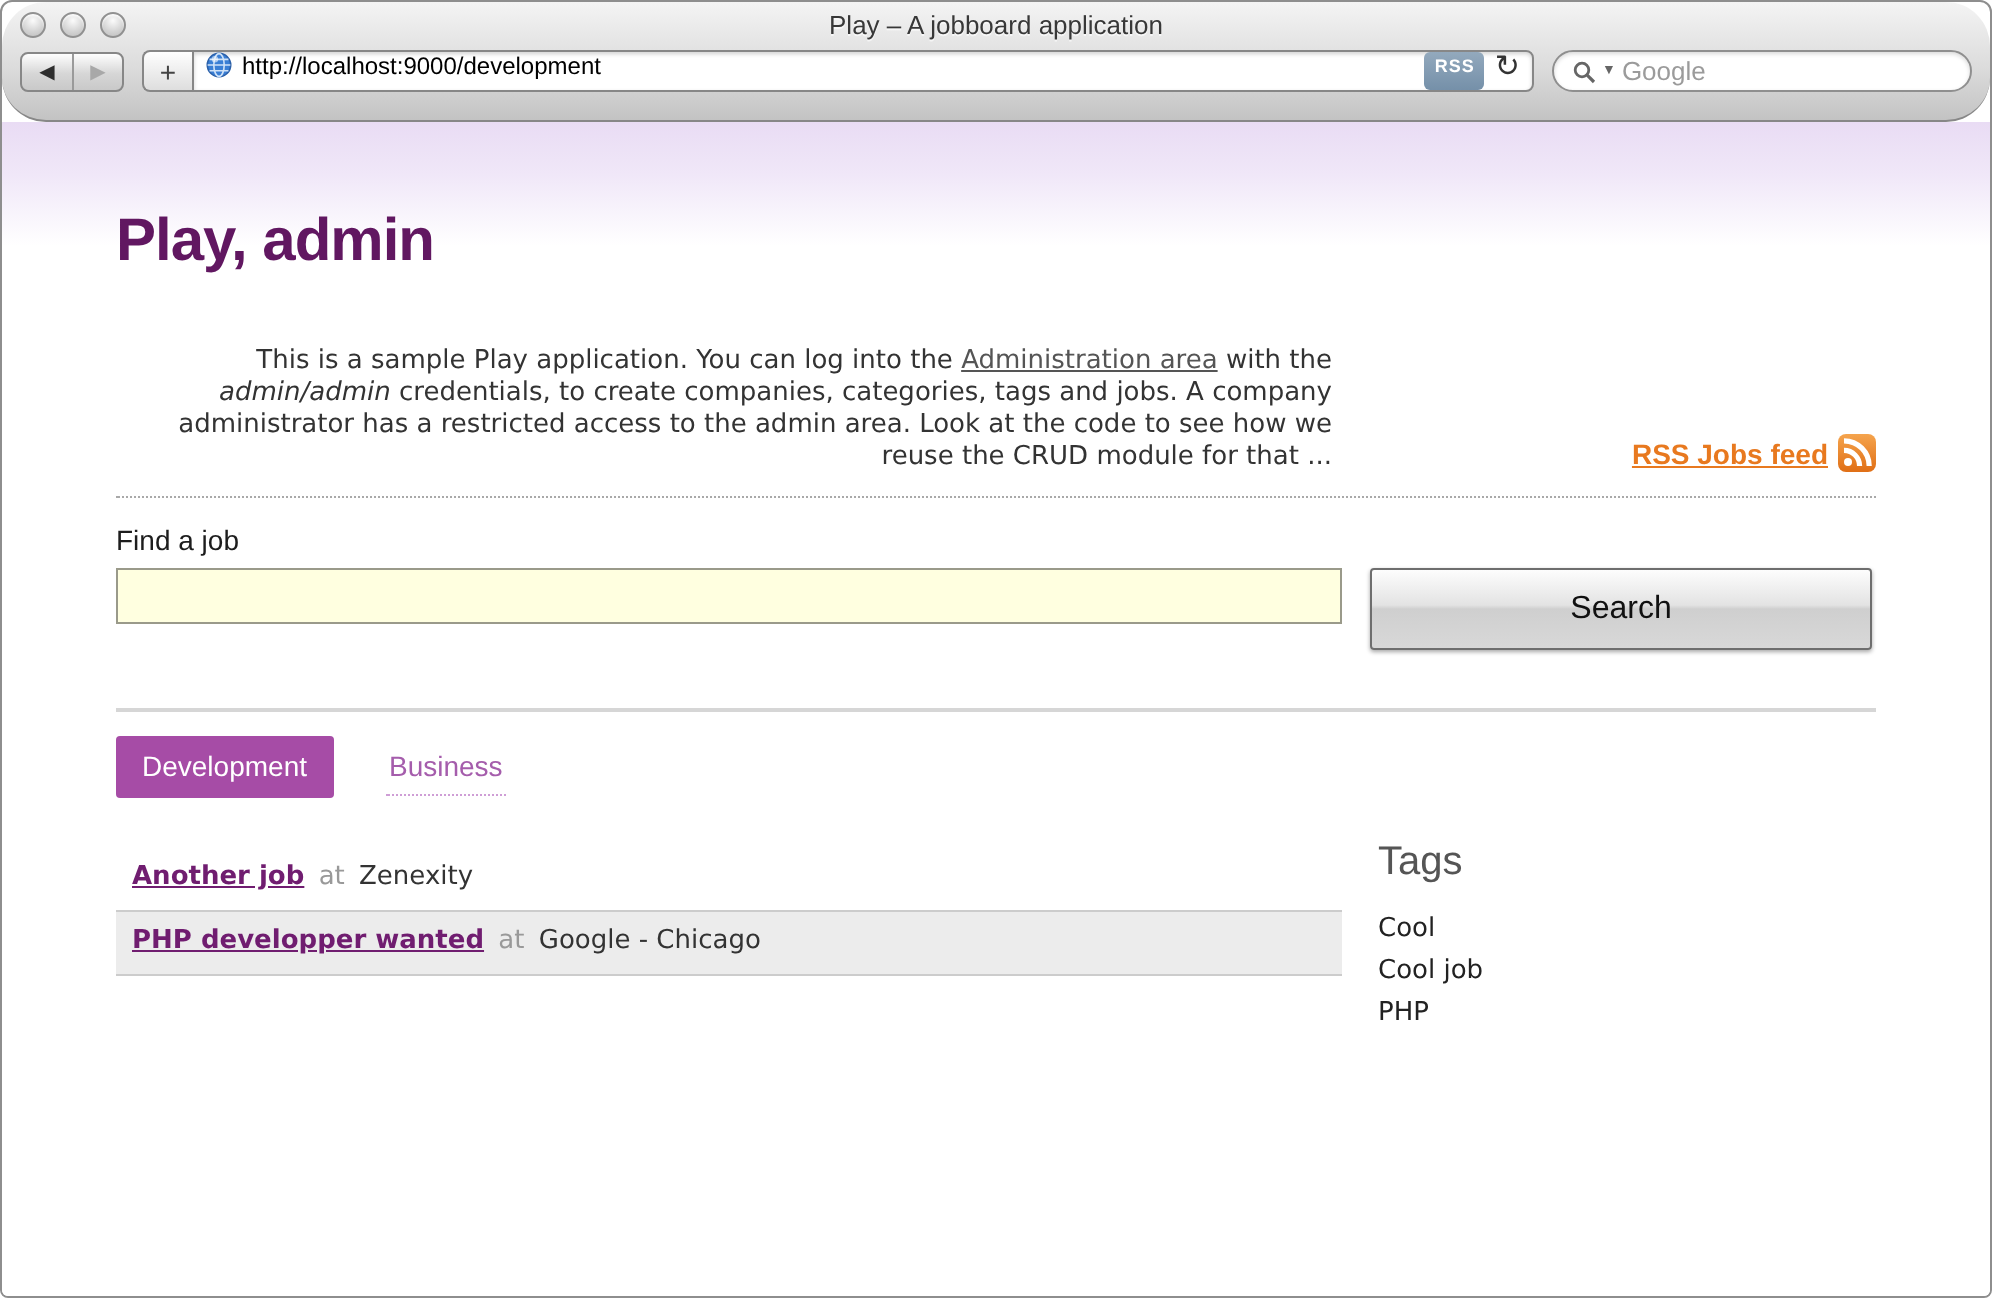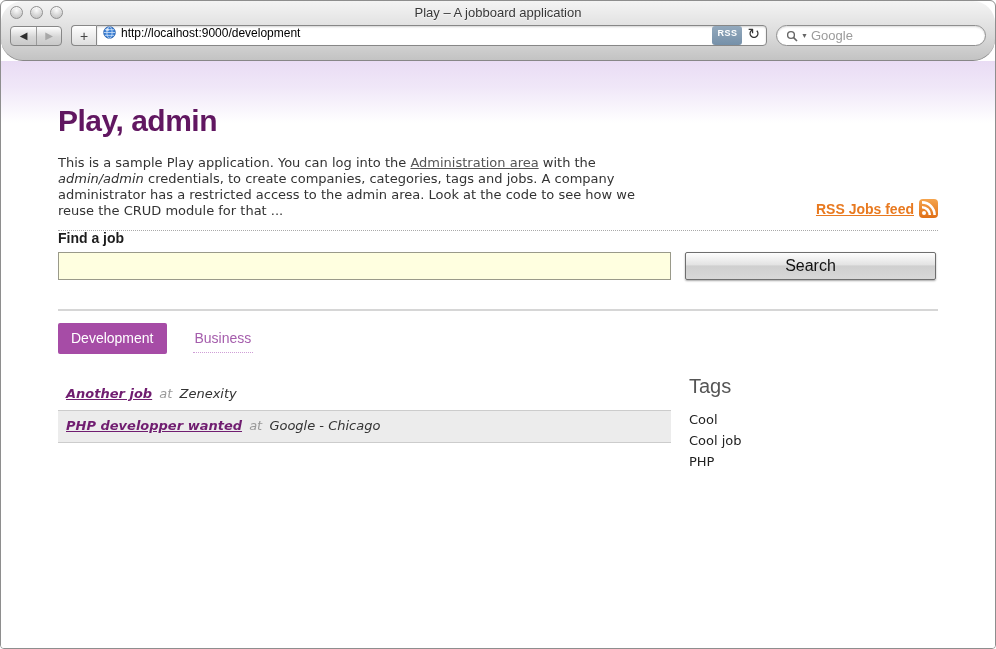--- a/index.html
+++ b/index.html
@@ -50,54 +50,54 @@
 
   
   .viewport { height:601px; position:relative;
               background:linear-gradient(180deg,#e9dcf4 0,#f0e7f8 26px,#ffffff 62px,#ffffff 100%); }
   .content { margin:0 57px; width:880px; }
 
   h1.pagetitle { padding-top:44px; font-size:30px; font-weight:bold; color:#611761;
                  letter-spacing:-.5px; line-height:32px;
                  text-shadow:1px 1px 0 rgba(255,255,255,.9); }
 
-  .intro { position:relative; margin-top:18px; }
+  .intro { position:relative; margin-top:36px;text-align:right; }
   .intro p { width:608px; font-family:"DejaVu Sans", sans-serif; font-size:13px;
              line-height:16px; color:#333; }
   .intro a.adminlink { color:#555; text-decoration:underline; }
   .intro em { font-style:italic; }
   .rssfeed { position:absolute; right:0; bottom:1px; display:flex; align-items:center; gap:5px; }
   .rssfeed a { color:#e8791f; font-weight:bold; font-size:14px; text-decoration:underline;
                font-family:"Liberation Sans", sans-serif; }
 
   hr.dotted { border:none; border-top:1px dotted #a9a9a9; margin-top:11px; }
   hr.solid  { border:none; border-top:2px solid #d6d6d6; margin-top:29px; }
 
-  h2.findjob { font-size:14px; font-weight:bold; color:#1d1d1d;
+  h2.findjob { margin-top:14px; font-size:14px; font-weight:normal; color:#1d1d1d;
                line-height:15px; }
 
   .searchrow { margin-top:6px; display:flex; gap:14px; }
   .searchrow input { width:613px; height:28px; border:1px solid #9a9a8a;
                      background:#ffffe0; padding:0 6px; font-size:13px;
                      font-family:"DejaVu Sans", sans-serif; }
-  .searchrow button { width:251px; height:28px; border:1px solid #6e6e6e; border-radius:2px;
+  .searchrow button { width:251px; height:41px; border:1px solid #6e6e6e; border-radius:2px;
                       background:linear-gradient(#fdfdfd,#e3e3e3 45%,#cfcfcf 50%,#d8d8d8);
                       font-size:16px; color:#111; box-shadow:0 1px 2px rgba(0,0,0,.35);
                       font-family:"Liberation Sans", sans-serif; }
 
   .tabs { margin-top:12px; display:flex; gap:26px; align-items:flex-start; }
   .tab-active { background:#a64ca6; color:#fff; font-size:14px; padding:7px 13px;
                 border-radius:2px; line-height:17px;text-align:center; }
   .tab-inactive { color:#a55dac; font-size:14px; padding:7px 2px 5px;
                   border-bottom:1px dotted #cf9ed6; line-height:17px; }
 
   .columns { margin-top:25px; display:flex; }
   .jobslist { width:613px; }
   .job-row { padding:7px 8px 8px; border-bottom:1px solid #ccc;
-             font-family:"DejaVu Sans", sans-serif; font-size:13px; line-height:16px;font-style:italic; }
+             font-family:"DejaVu Sans", sans-serif; font-size:13px; line-height:16px; }
   .job-row:nth-child(2) { background:#ececec; }
   .job-row a { color:#701d70; font-weight:bold; text-decoration:underline; }
   .job-at { color:#999; margin:0 3px; }
   .job-company { color:#333; }
 
   .tagscol { margin-left:18px; flex:1; }
   .tagscol h3 { font-size:20px; font-weight:normal; color:#555; margin-top:-4px;
                 margin-bottom:15px; }
   .tag-item { font-family:"DejaVu Sans", sans-serif; font-size:13px; color:#222;
               margin-bottom:7px; line-height:14px; }

